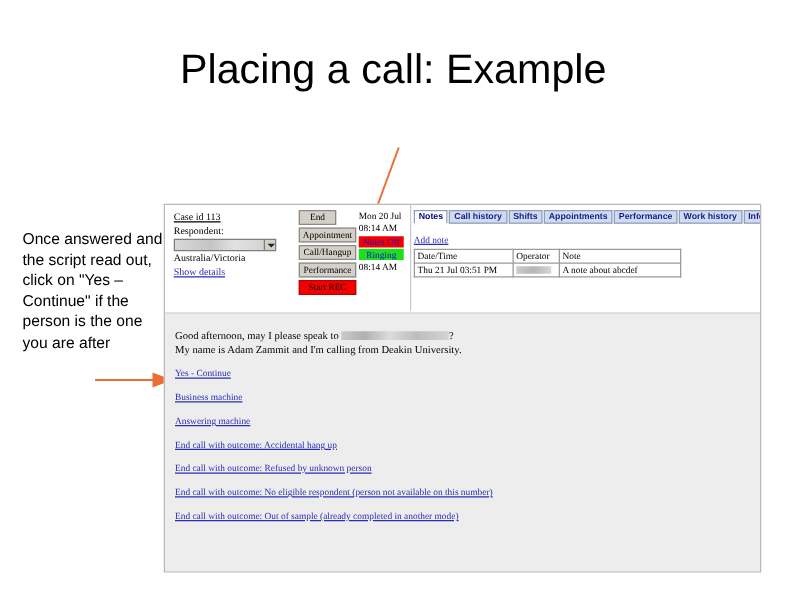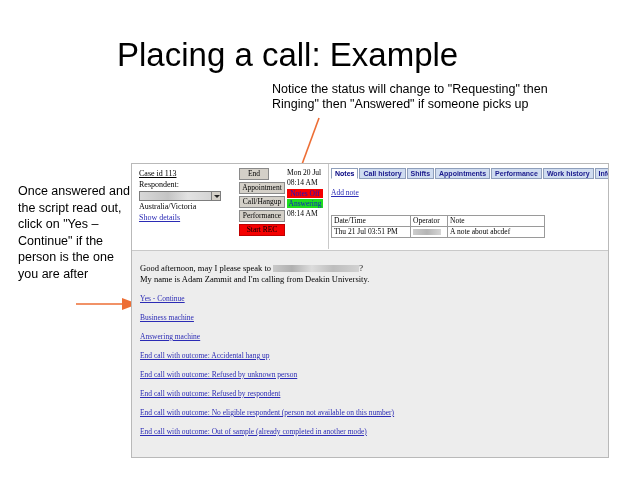--- a/index.html
+++ b/index.html
@@ -16,21 +16,21 @@
   }
   #slide {
     position: absolute;
     left: 0; top: 0;
     width: 640px; height: 480px;
   }
 
   
   .slide-title {
     position: absolute;
-    left: 117px;
+    left: 144px;
     top: 36px;
     font-size: 33px;
     font-weight: normal;
     color: #000000;
     letter-spacing: 0px;
     white-space: nowrap;
     font-family: "Liberation Sans", sans-serif;
   }
 
   
@@ -242,21 +242,21 @@
     left: 199px;
     top: 17px;
     right: 2px;
     bottom: 2px;
   }
   .add-note {
     font-size: 7.5px;
     color: #2b2bb5;
     text-decoration: underline;
     display: inline-block;
-    margin-bottom: 18px;
+    margin-bottom: 2px;
     cursor: pointer;
   }
   table.notes {
     border-collapse: collapse;
     font-size: 7.5px;
     color: #000;
     font-family: "Liberation Serif", serif;
   }
   table.notes th, table.notes td {
     border: 1px solid #9a9a9a;
@@ -315,24 +315,20 @@
     font-family: "Liberation Serif", serif;
   }
 </style>
 </head>
 <body>
 
 <div id="slide">
 
   <div class="slide-title">Placing a call: Example</div>
 
-  <div class="callout callout-top">
-    <div>Notice the status will change to "Requesting" then</div>
-    <div>Ringing" then "Answered" if someone picks up</div>
-  </div>
 
   <div class="callout callout-left">Once answered and the script read out, click on "Yes – Continue" if the person is the one you are after</div>
 
   <div id="arrow-top">
     <svg width="36" height="84" viewBox="0 0 36 84">
       <line x1="34" y1="2" x2="9" y2="70" stroke="#ED6E35" stroke-width="1.6"></line>
       <polygon points="12,59 11,79 1,65" fill="#ED6E35"></polygon>
     </svg>
   </div>
 
@@ -364,21 +360,21 @@
         <span class="app-btn">Appointment</span>
         <span class="app-btn">Call/Hangup</span>
         <span class="app-btn">Performance</span>
         <span class="app-btn rec">Start REC</span>
       </div>
 
       <div class="status-col">
         <div>Mon 20 Jul</div>
         <div>08:14 AM</div>
         <span class="badge voip">Notes Off</span>
-        <span class="badge answered">Answering</span>
+        <span class="badge answered">Ringing</span>
         <div>08:14 AM</div>
       </div>
 
       <div class="v-sep"></div>
 
       <div class="tabs">
         <span class="tab active">Notes</span>
         <span class="tab">Call history</span>
         <span class="tab">Shifts</span>
         <span class="tab">Appointments</span>
@@ -416,20 +412,19 @@
         <span>Good afternoon, may I please speak to </span><span class="redact-inline"></span><span>?</span>
       </div>
       <div class="script-line">My name is Adam Zammit and I'm calling from Deakin University.</div>
 
       <div class="link-list">
         <span class="opt-link">Yes - Continue</span>
         <span class="opt-link">Business machine</span>
         <span class="opt-link">Answering machine</span>
         <span class="opt-link">End call with outcome: Accidental hang up</span>
         <span class="opt-link">End call with outcome: Refused by unknown person</span>
-        <span class="opt-link">End call with outcome: Refused by respondent</span>
         <span class="opt-link">End call with outcome: No eligible respondent (person not available on this number)</span>
         <span class="opt-link">End call with outcome: Out of sample (already completed in another mode)</span>
       </div>
     </div>
 
   </div>
 </div>
 
 </body></html>

